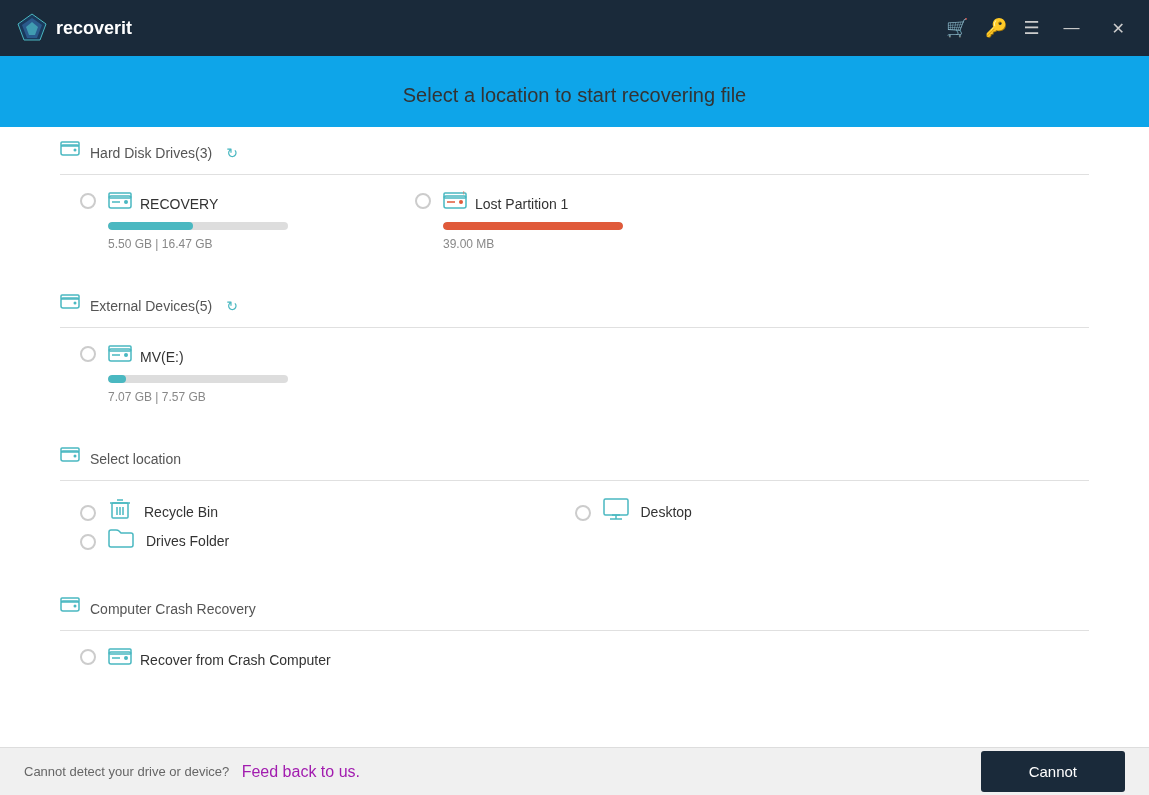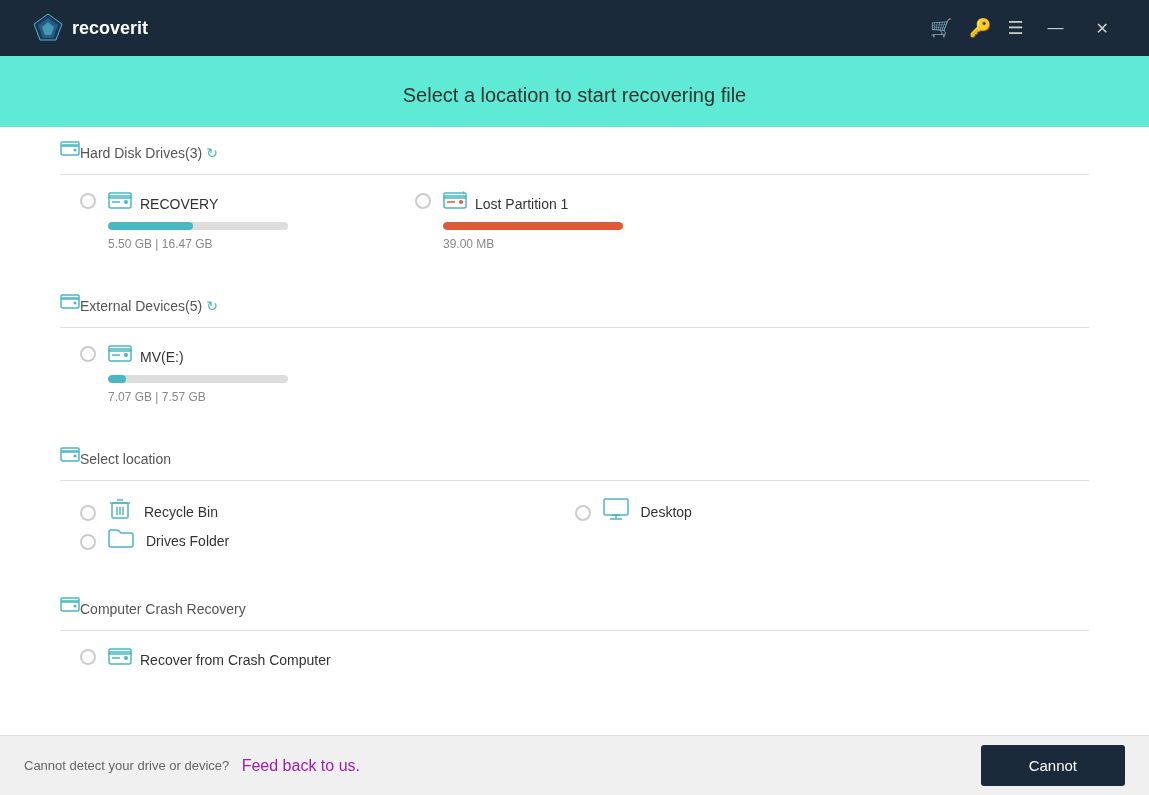--- a/index.html
+++ b/index.html
@@ -10,21 +10,21 @@
       height: 795px;
       display: flex;
       flex-direction: column;
       overflow: hidden;
     }
     .title-bar {
       background: #1a2a3a;
       height: 56px;
       display: flex;
       align-items: center;
-      padding: 0 32px;
+      padding: 0 16px;
       flex-shrink: 0;
     }
     .logo-area {
       display: flex;
       align-items: center;
       gap: 8px;
     }
     .logo-diamond {
       width: 32px;
       height: 32px;
@@ -64,21 +64,21 @@
       flex: 1;
       background: #f4f6f8;
       display: flex;
       flex-direction: column;
       overflow: hidden;
     }
 
     .page-title-area {
       text-align: center;
       padding: 28px 0 20px;
-      background: #5eead4;
+      background: #0ea5e9;
     }
     .page-title {
       font-size: 20px;
       color: #333;
       font-weight: 400;
     }
 
     .scroll-area {
       flex: 1;
       overflow-y: auto;
@@ -86,21 +86,21 @@
       padding: 0 60px;
     }
 
     .section {
       margin-bottom: 8px;
     }
 
     .section-header {
       display: flex;
       align-items: center;
-      gap: 0;
+      gap: 10px;
       padding: 14px 0 10px;
       border-bottom: 1px solid #e0e0e0;
       margin-bottom: 16px;
     }
     .section-icon {
       color: #4ab8c1;
       font-size: 18px;
     }
     .section-title {
       font-size: 14px;
@@ -206,21 +206,21 @@
       font-size: 22px;
       color: #4ab8c1;
     }
     .location-name {
       font-size: 14px;
       color: #333;
     }
 
     .bottom-bar {
       background: #f0f0f0;
-      height: 60px;
+      height: 48px;
       display: flex;
       align-items: center;
       padding: 0 24px;
       flex-shrink: 0;
       border-top: 1px solid #ddd;
     }
     .bottom-text {
       font-size: 13px;
       color: #666;
     }

